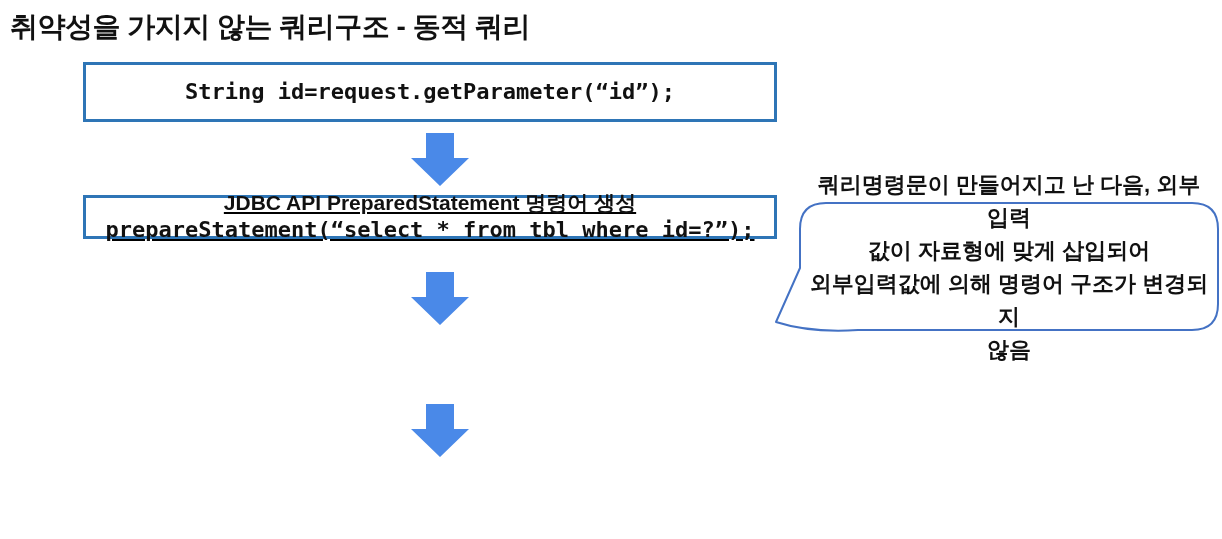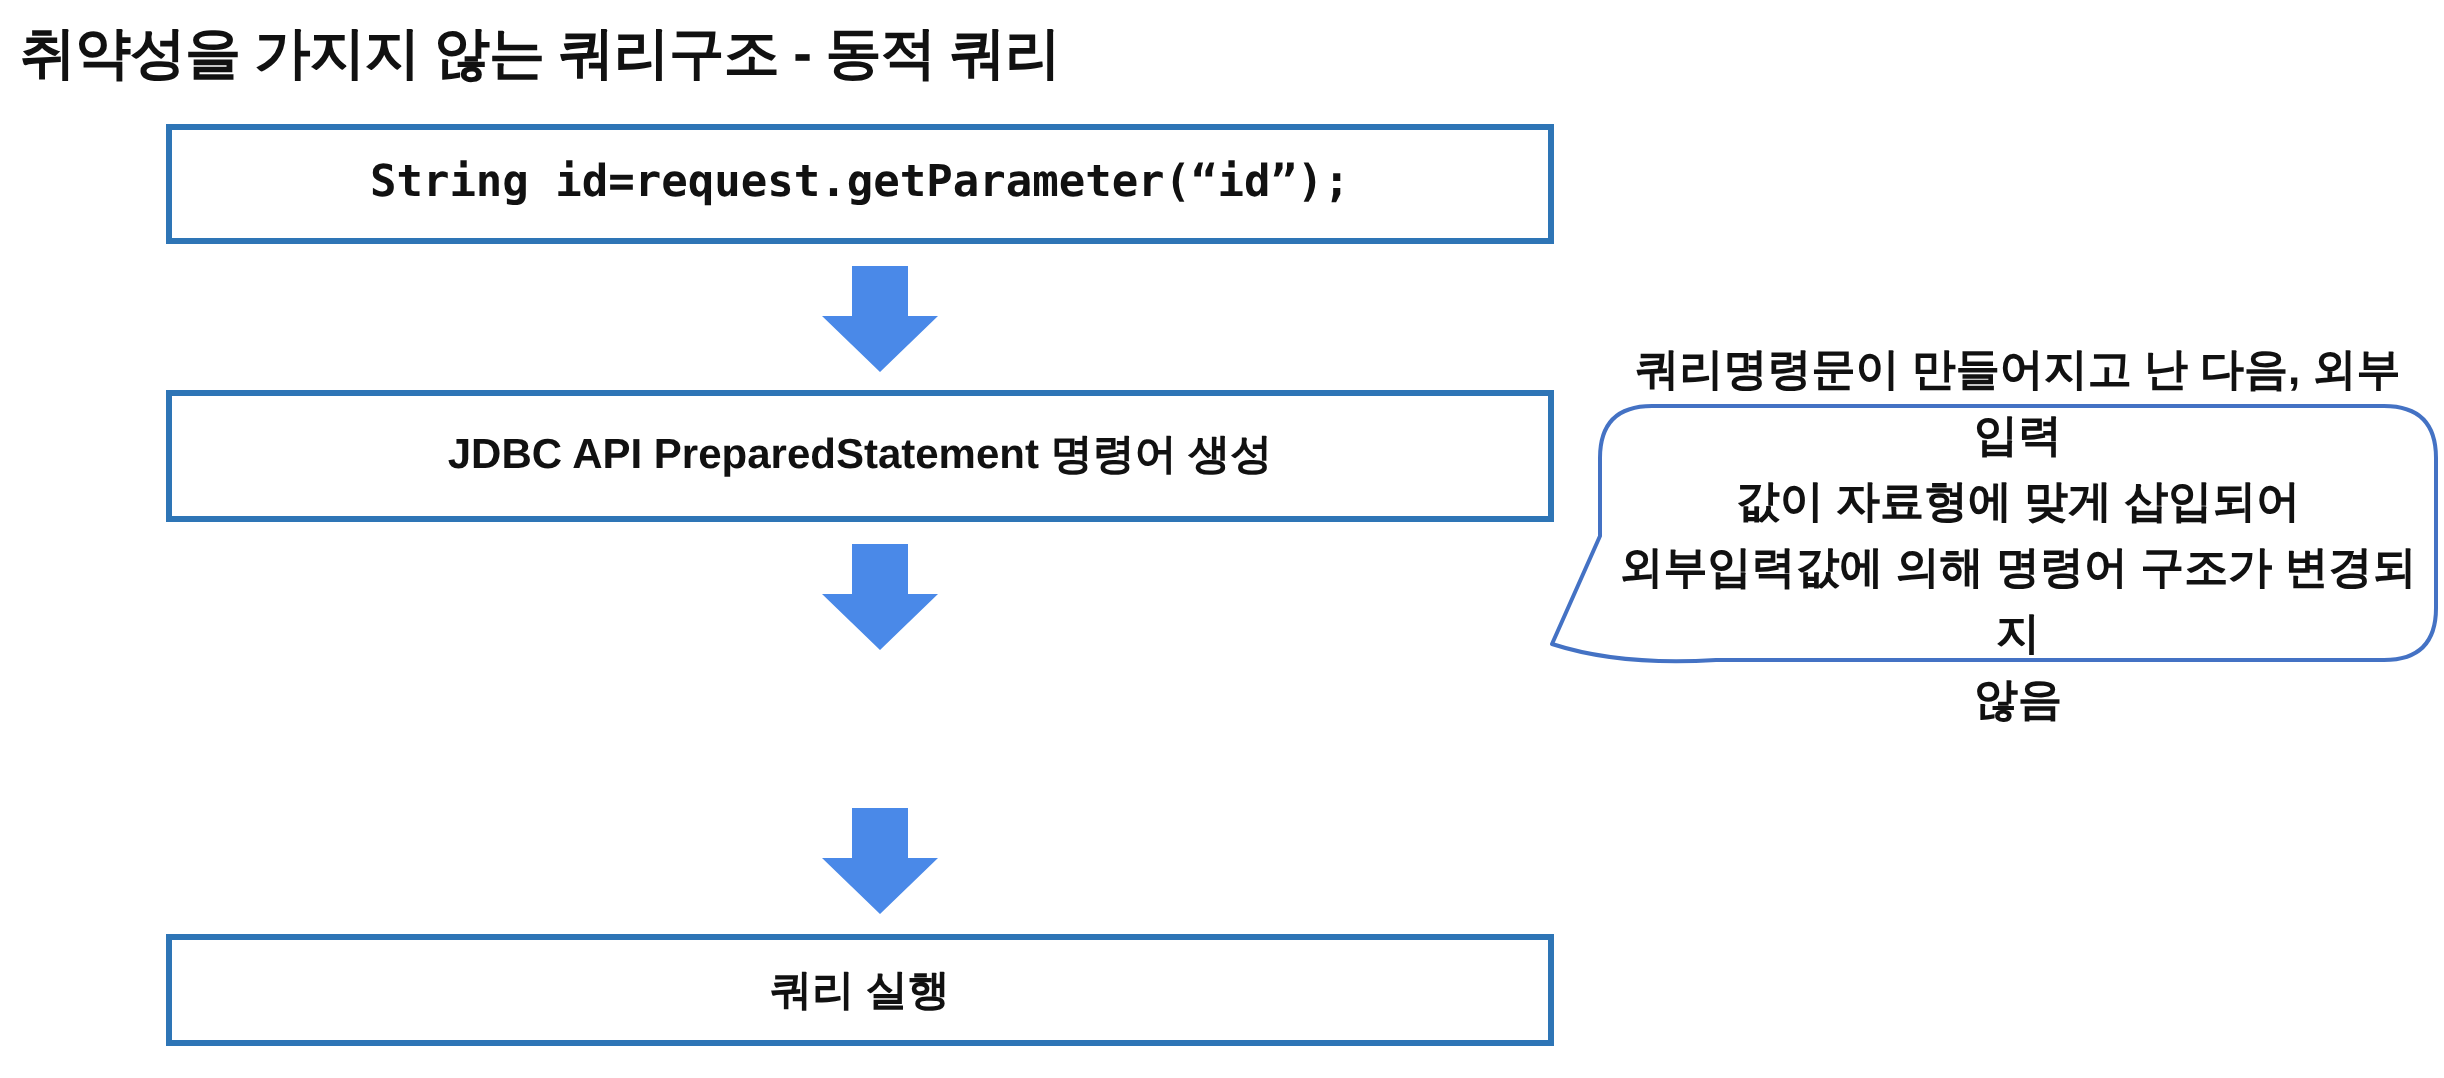--- a/index.html
+++ b/index.html
@@ -34,21 +34,21 @@
     width: 694px;
     background: #ffffff;
     border: 3px solid var(--box-border);
     display: flex;
     flex-direction: column;
     align-items: center;
     justify-content: center;
     text-align: center;
   }
   .box-step1 { top: 62px;  height: 60px; }
-  .box-step2 { top: 195px; height: 66px; }
+  .box-step2 { top: 195px; height: 44px; text-decoration: underline; }
   .box-step4 { top: 467px; height: 56px; }
 
   .box-gray {
     position: absolute;
     left: 84px; top: 336px;
     width: 695px; height: 57px;
     background: var(--gray-box);
     border: none;
     display: flex;
     align-items: center;
@@ -125,34 +125,32 @@
   <div class="flow-box box-step1">
     <div class="code">String id=request.getParameter(“id”);</div>
   </div>
 
   <svg class="flow-arrow arrow-1" viewBox="0 0 58 53">
     <polygon points="15,0 43,0 43,25 58,25 29,53 0,25 15,25"></polygon>
   </svg>
 
   <div class="flow-box box-step2">
     <div class="box-heading">JDBC API PreparedStatement 명령어 생성</div>
+    <div class="code">prepareStatement(“select * from tbl where id=?”);</div>
   </div>
 
   <svg class="flow-arrow arrow-2" viewBox="0 0 58 53">
     <polygon points="15,0 43,0 43,25 58,25 29,53 0,25 15,25"></polygon>
   </svg>
 
 
   <svg class="flow-arrow arrow-3" viewBox="0 0 58 53">
     <polygon points="15,0 43,0 43,25 58,25 29,53 0,25 15,25"></polygon>
   </svg>
 
-  <div class="flow-box box-step4">
-    <div class="box-label">쿼리 실행</div>
-  </div>
 
   <div class="callout">
     <svg viewBox="0 0 452 145">
       <path class="callout-path" d="M 56 8
                H 422
                Q 448 8 448 34
                V 109
                Q 448 135 422 135
                H 88
                Q 40 138 6 127

